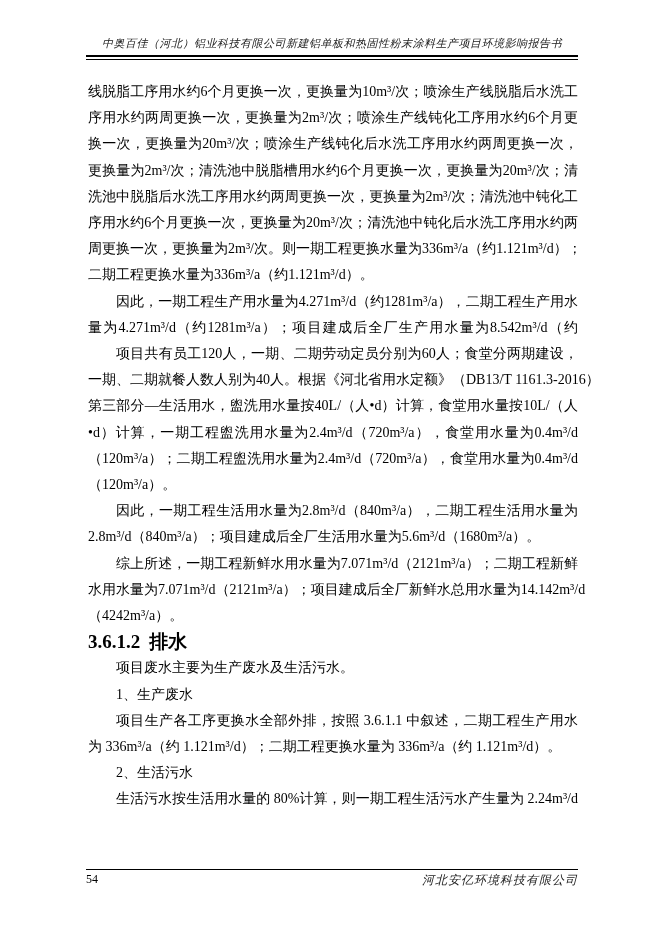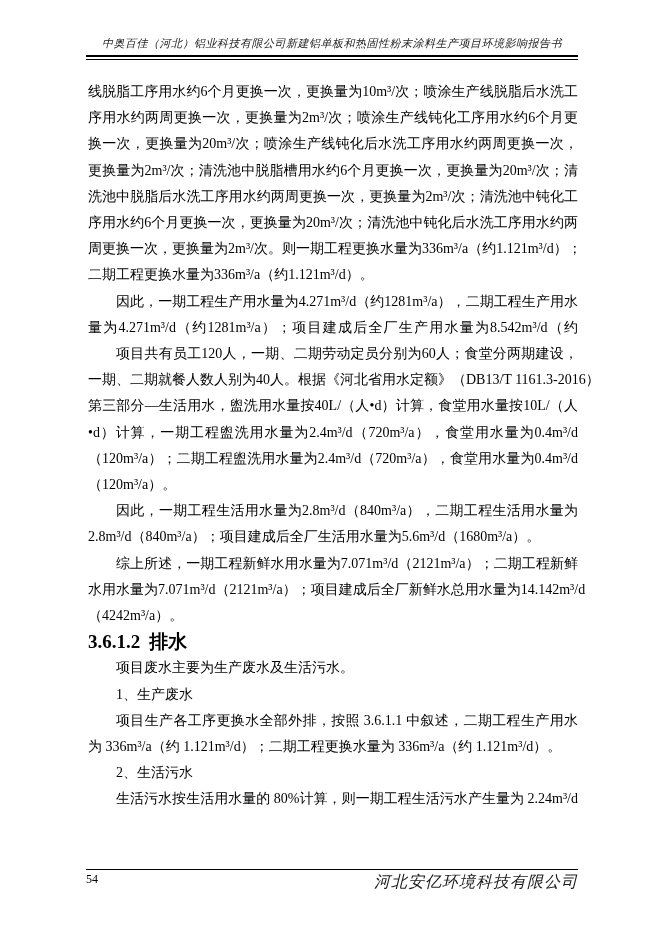--- a/index.html
+++ b/index.html
@@ -44,21 +44,21 @@
   .h-txt { font-family: "Liberation Sans", sans-serif; margin-left: 9px; }
 
   
   .footer { position: absolute; top: 869px; left: 86px; width: 492px; }
   .footer-rule { border-top: 1px solid #000; }
   .footer-row {
     display: flex; justify-content: space-between; align-items: flex-start;
     padding-top: 2px;
   }
   .page-num { font-size: 12px; }
-  .company { font-size: 16px; font-style: italic; color: #1a1a1a; letter-spacing: 1px; }
+  .company { font-size: 12px; font-style: italic; color: #1a1a1a; letter-spacing: 1px; }
 </style>
 </head>
 <body>
 
 <div class="page">
 
   <div class="header">
     <div class="header-title">中奥百佳（河北）铝业科技有限公司新建铝单板和热固性粉末涂料生产项目环境影响报告书</div>
     <div class="header-rule"></div>
   </div>

